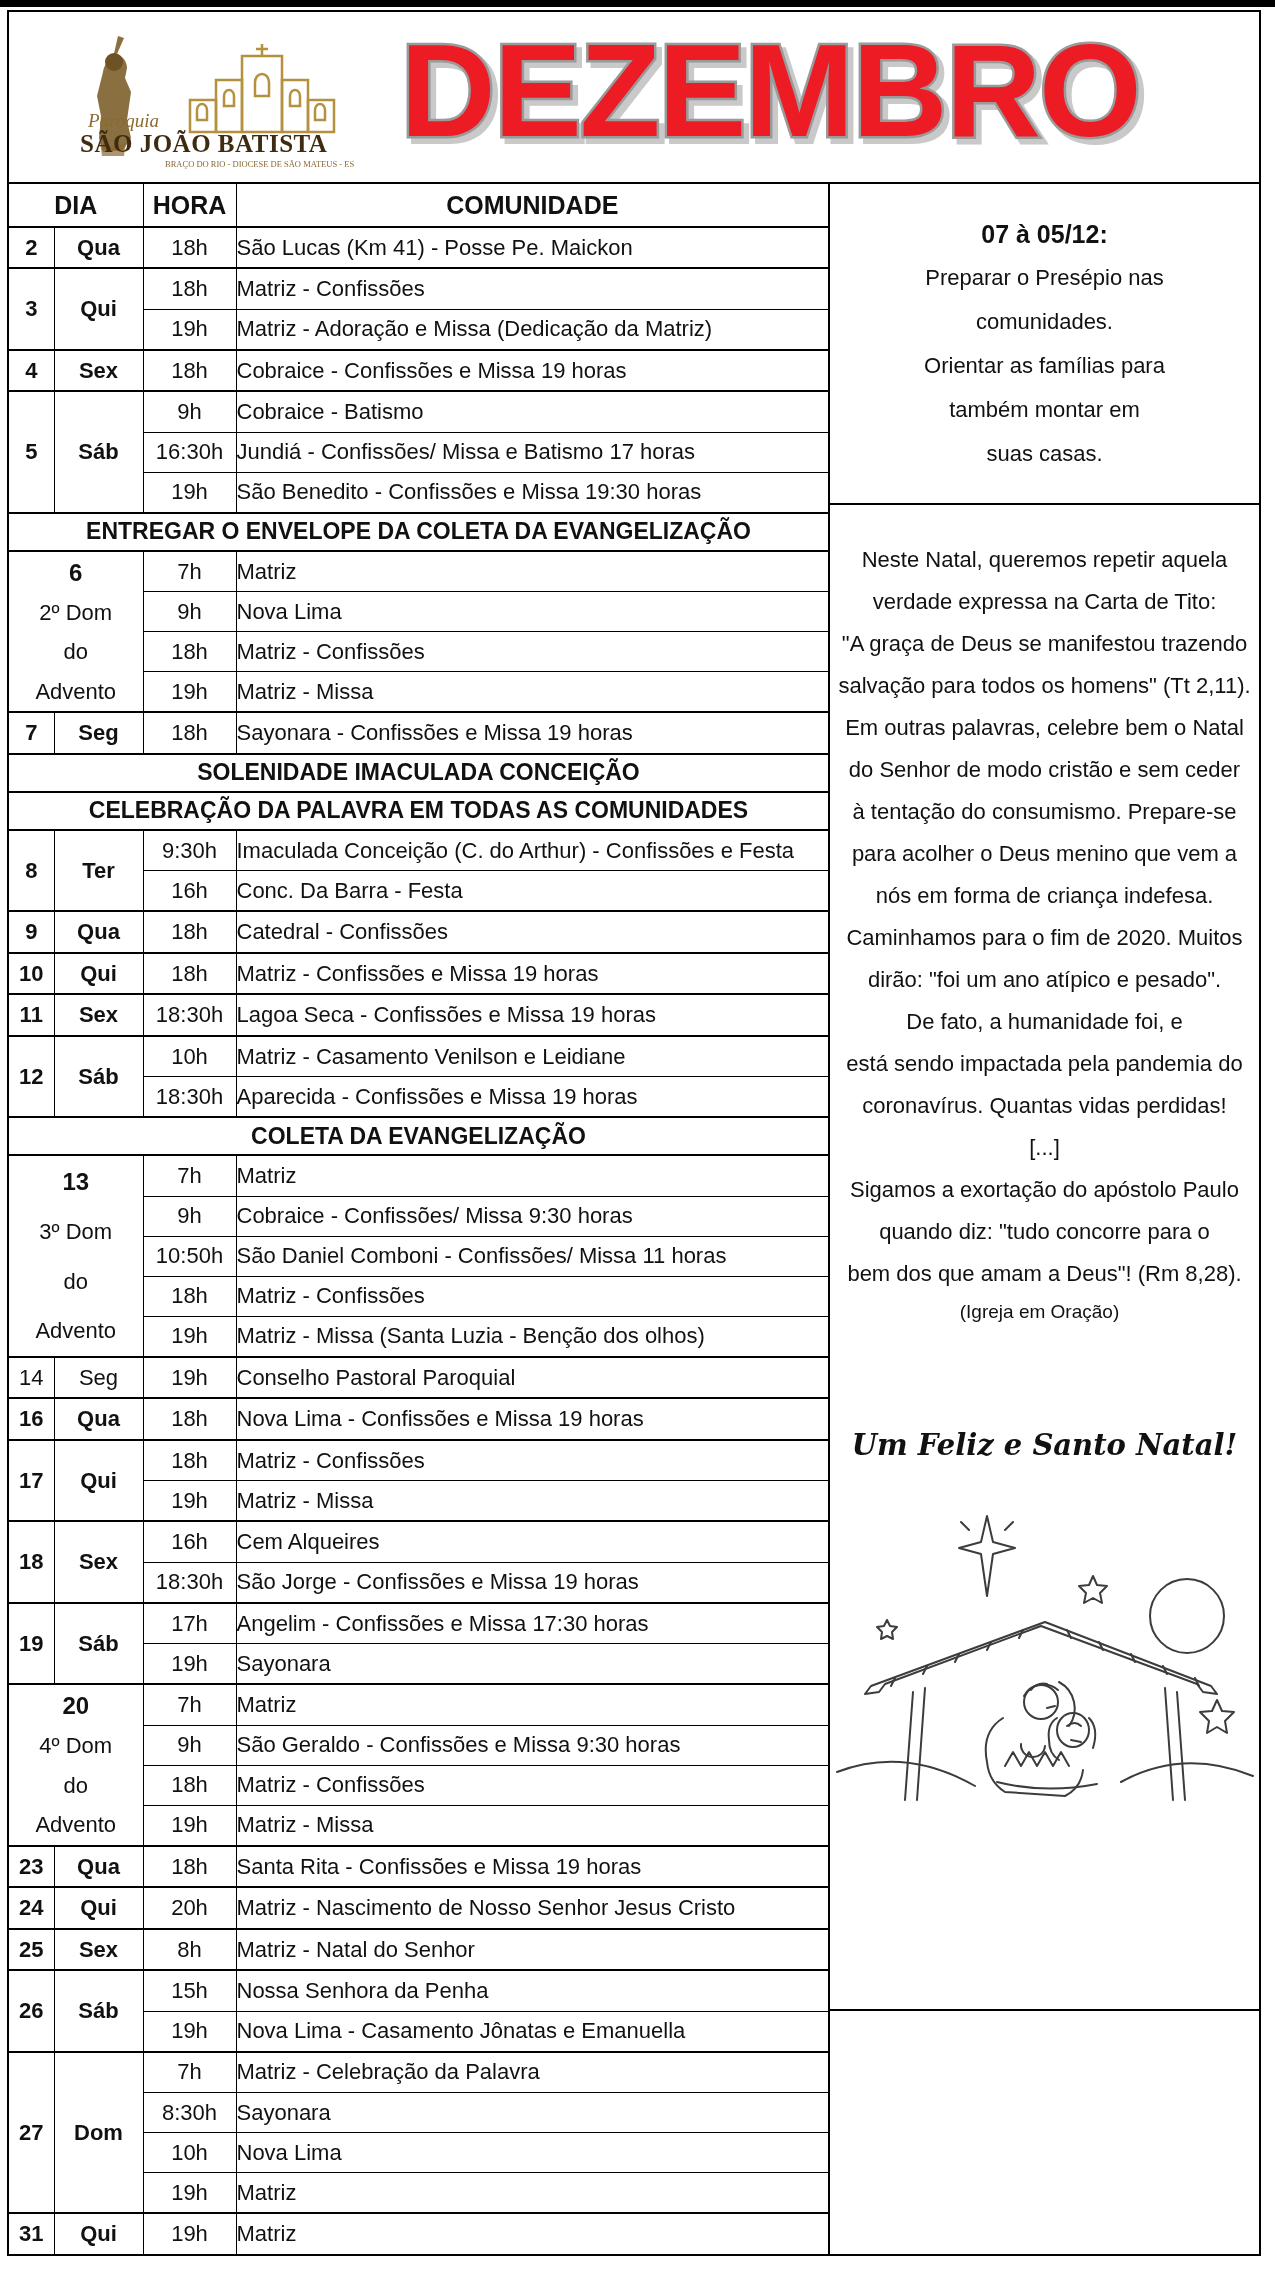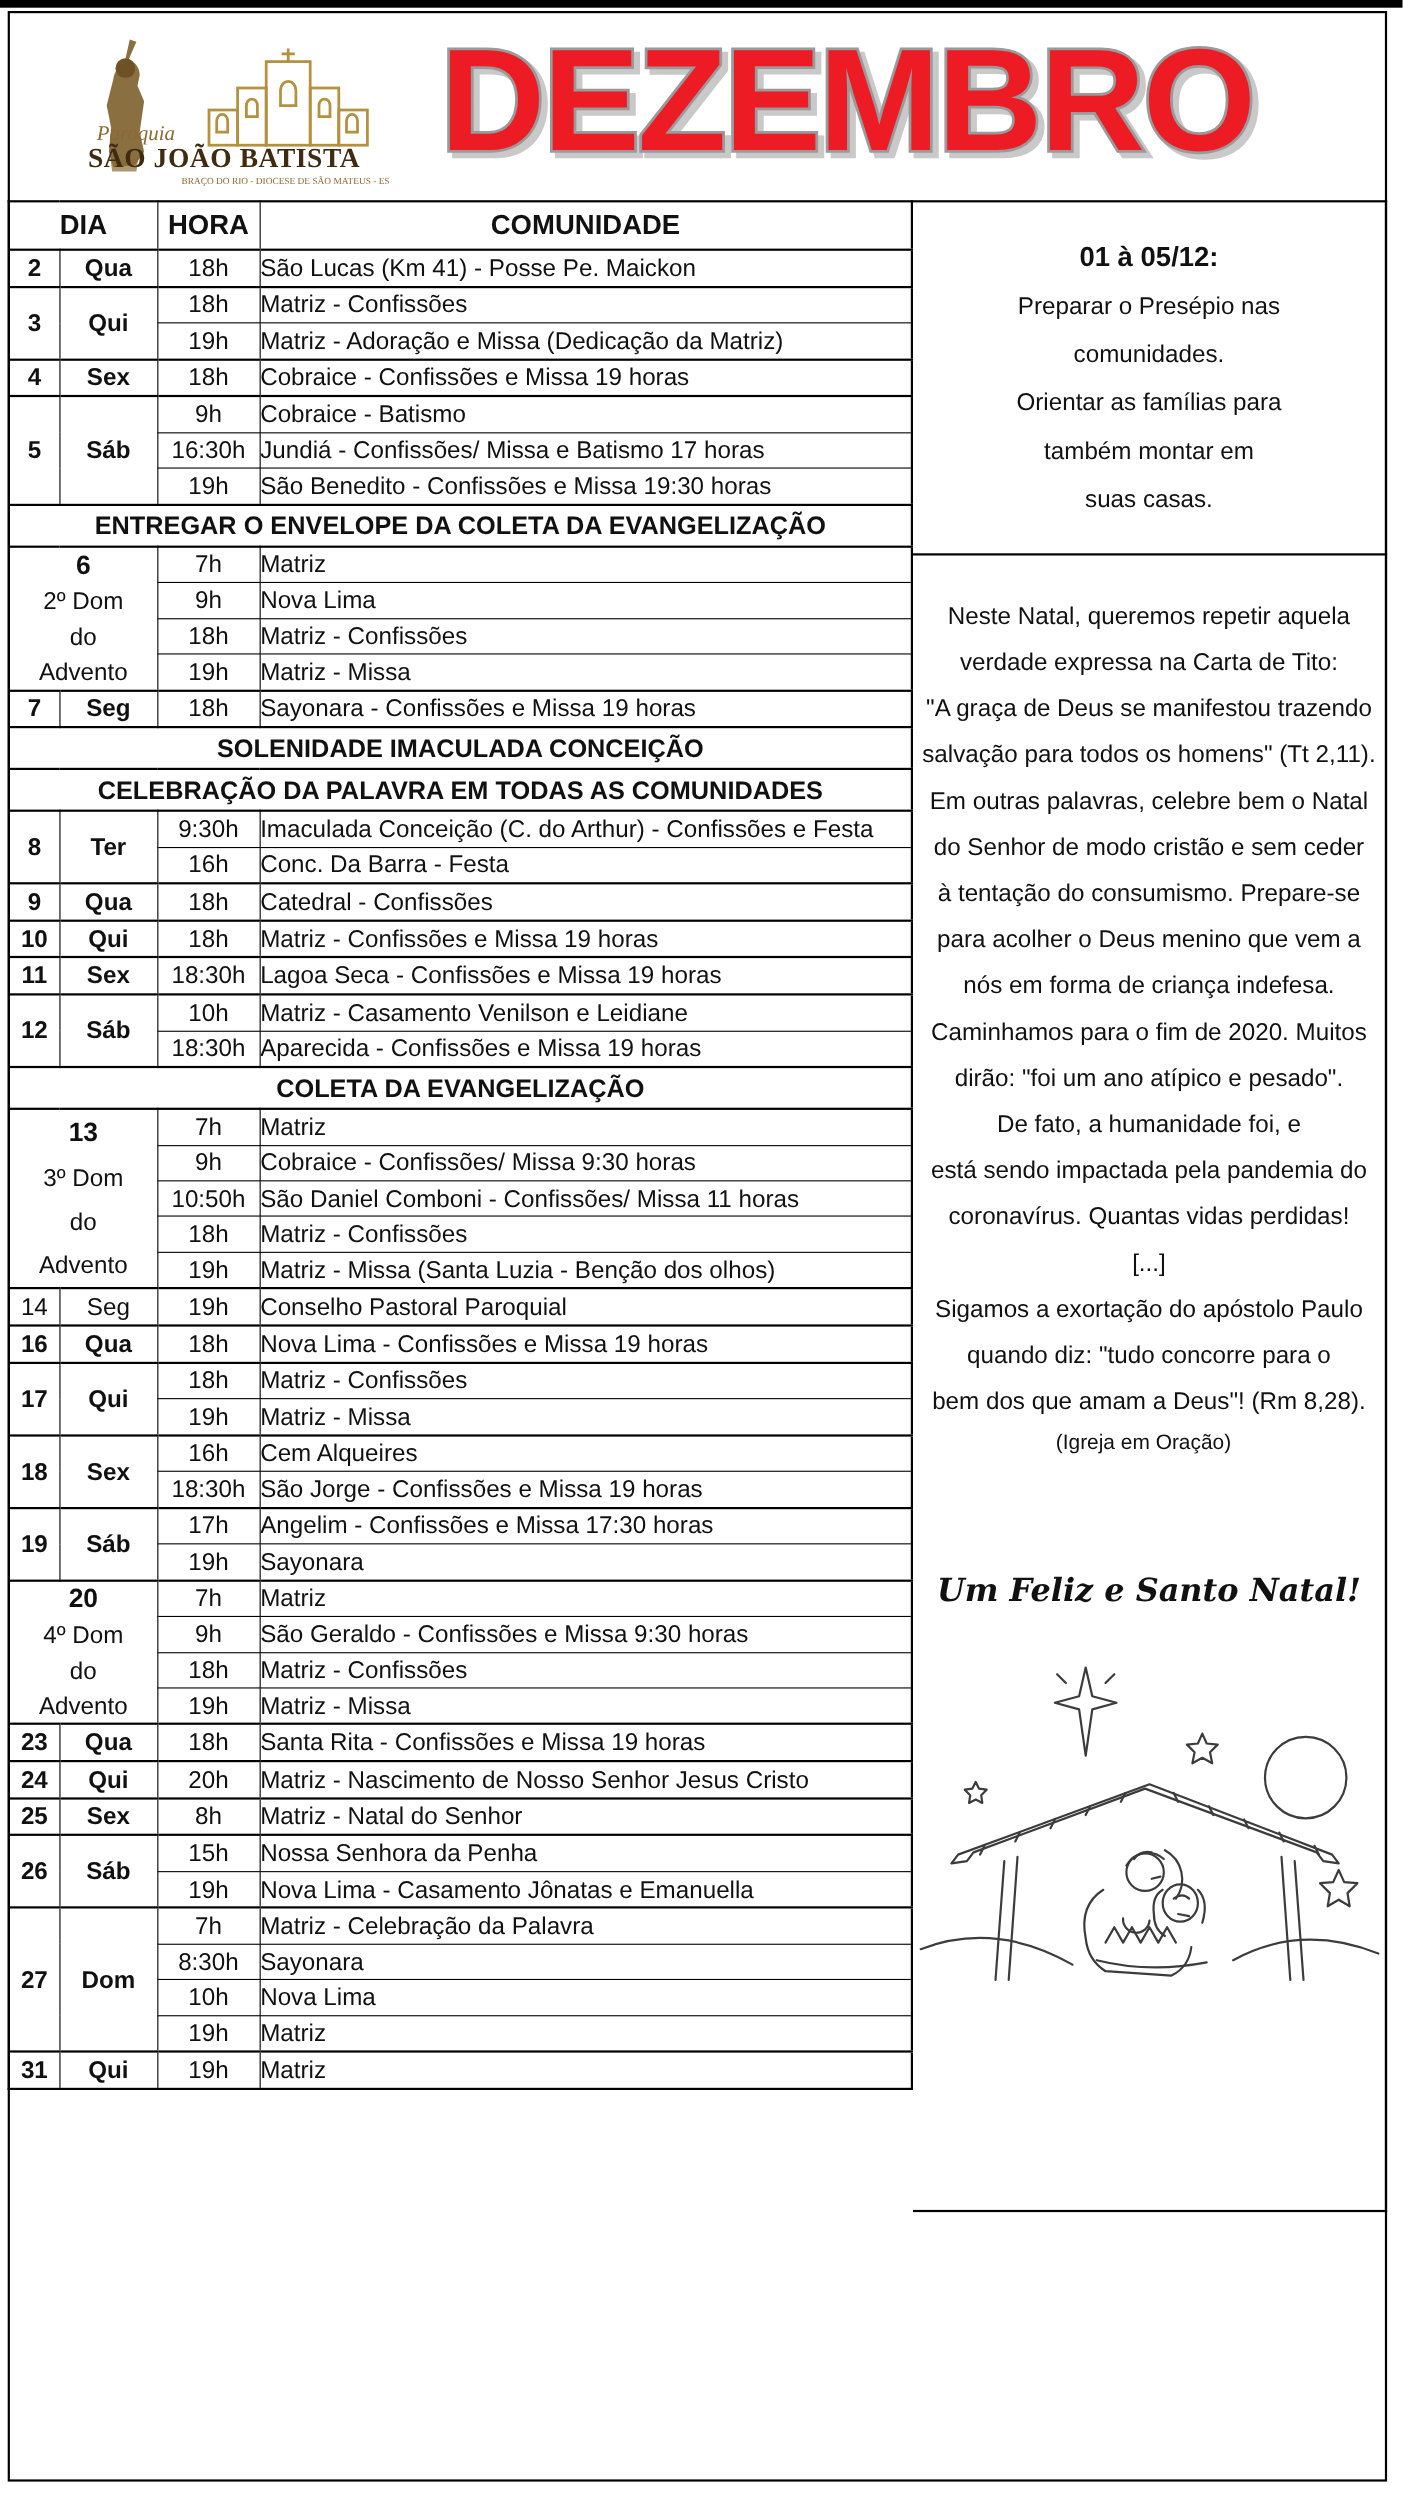--- a/index.html
+++ b/index.html
@@ -4,21 +4,21 @@
 <style>
   html,body{margin:0;padding:0;background:#fff;}
   body{width:1275px;height:2270px;position:relative;font-family:"Liberation Sans",sans-serif;color:#111;overflow:hidden;}
   .topbar{position:absolute;left:0;top:0;width:1275px;height:7px;background:#000;}
   .pagebox{position:absolute;left:7px;top:10px;width:1254px;height:2246px;border:2px solid #000;box-sizing:border-box;}
   
   .hdr-logo{position:absolute;left:30px;top:22px;width:330px;height:150px;}
   .hdr-title-svg{position:absolute;left:330px;top:8px;width:880px;height:165px;}
   
   .content{position:absolute;left:7px;top:182px;width:1254px;height:2074px;display:flex;}
-  table.sched{border-collapse:collapse;table-layout:fixed;width:821px;height:1718px;}
+  table.sched{border-collapse:collapse;table-layout:fixed;width:821px;height:2074px;}
   table.sched col.c-num{width:46px;} table.sched col.c-wk{width:89px;}
   table.sched col.c-hora{width:93px;} table.sched col.c-com{width:593px;}
   table.sched td,table.sched th{border:1px solid #000;padding:0;font-size:22px;overflow:hidden;white-space:nowrap;}
   table.sched{border:2px solid #000;}
   tr.hdr th{font-size:25px;font-weight:bold;height:42px;text-align:center;border-bottom:2px solid #000;}
   tr.gs td{border-top:2px solid #000;}
   td.day-n{ text-align:center;font-size:24px;font-weight:bold;}
   td.day-n.nb,td.day-w.nb{font-weight:normal;}
   td.day-w{ text-align:center;font-size:24px;font-weight:bold;}
   td.day-m{text-align:center;font-size:23px;font-weight:normal;}
@@ -358,21 +358,21 @@
           <td class="day-n" rowspan="1">31</td>
           <td class="day-w" rowspan="1">Qui</td>
           <td class="hora">19h</td>
           <td class="com">Matriz</td>
         </tr>
       </tbody>
   </table>
 
   <div class="sidebar">
     <div class="sbox sbox1">
-      <div class="sb-title">01 à 05/12:</div>
+      <div class="sb-title">07 à 05/12:</div>
       <div>
           <div class="sb-line">Preparar o Presépio nas</div>
           <div class="sb-line">comunidades.</div>
           <div class="sb-line">Orientar as famílias para</div>
           <div class="sb-line">também montar em</div>
           <div class="sb-line">suas casas.</div>
         </div>
     </div>
     <div class="sbox sbox3">
       <div class="para">

